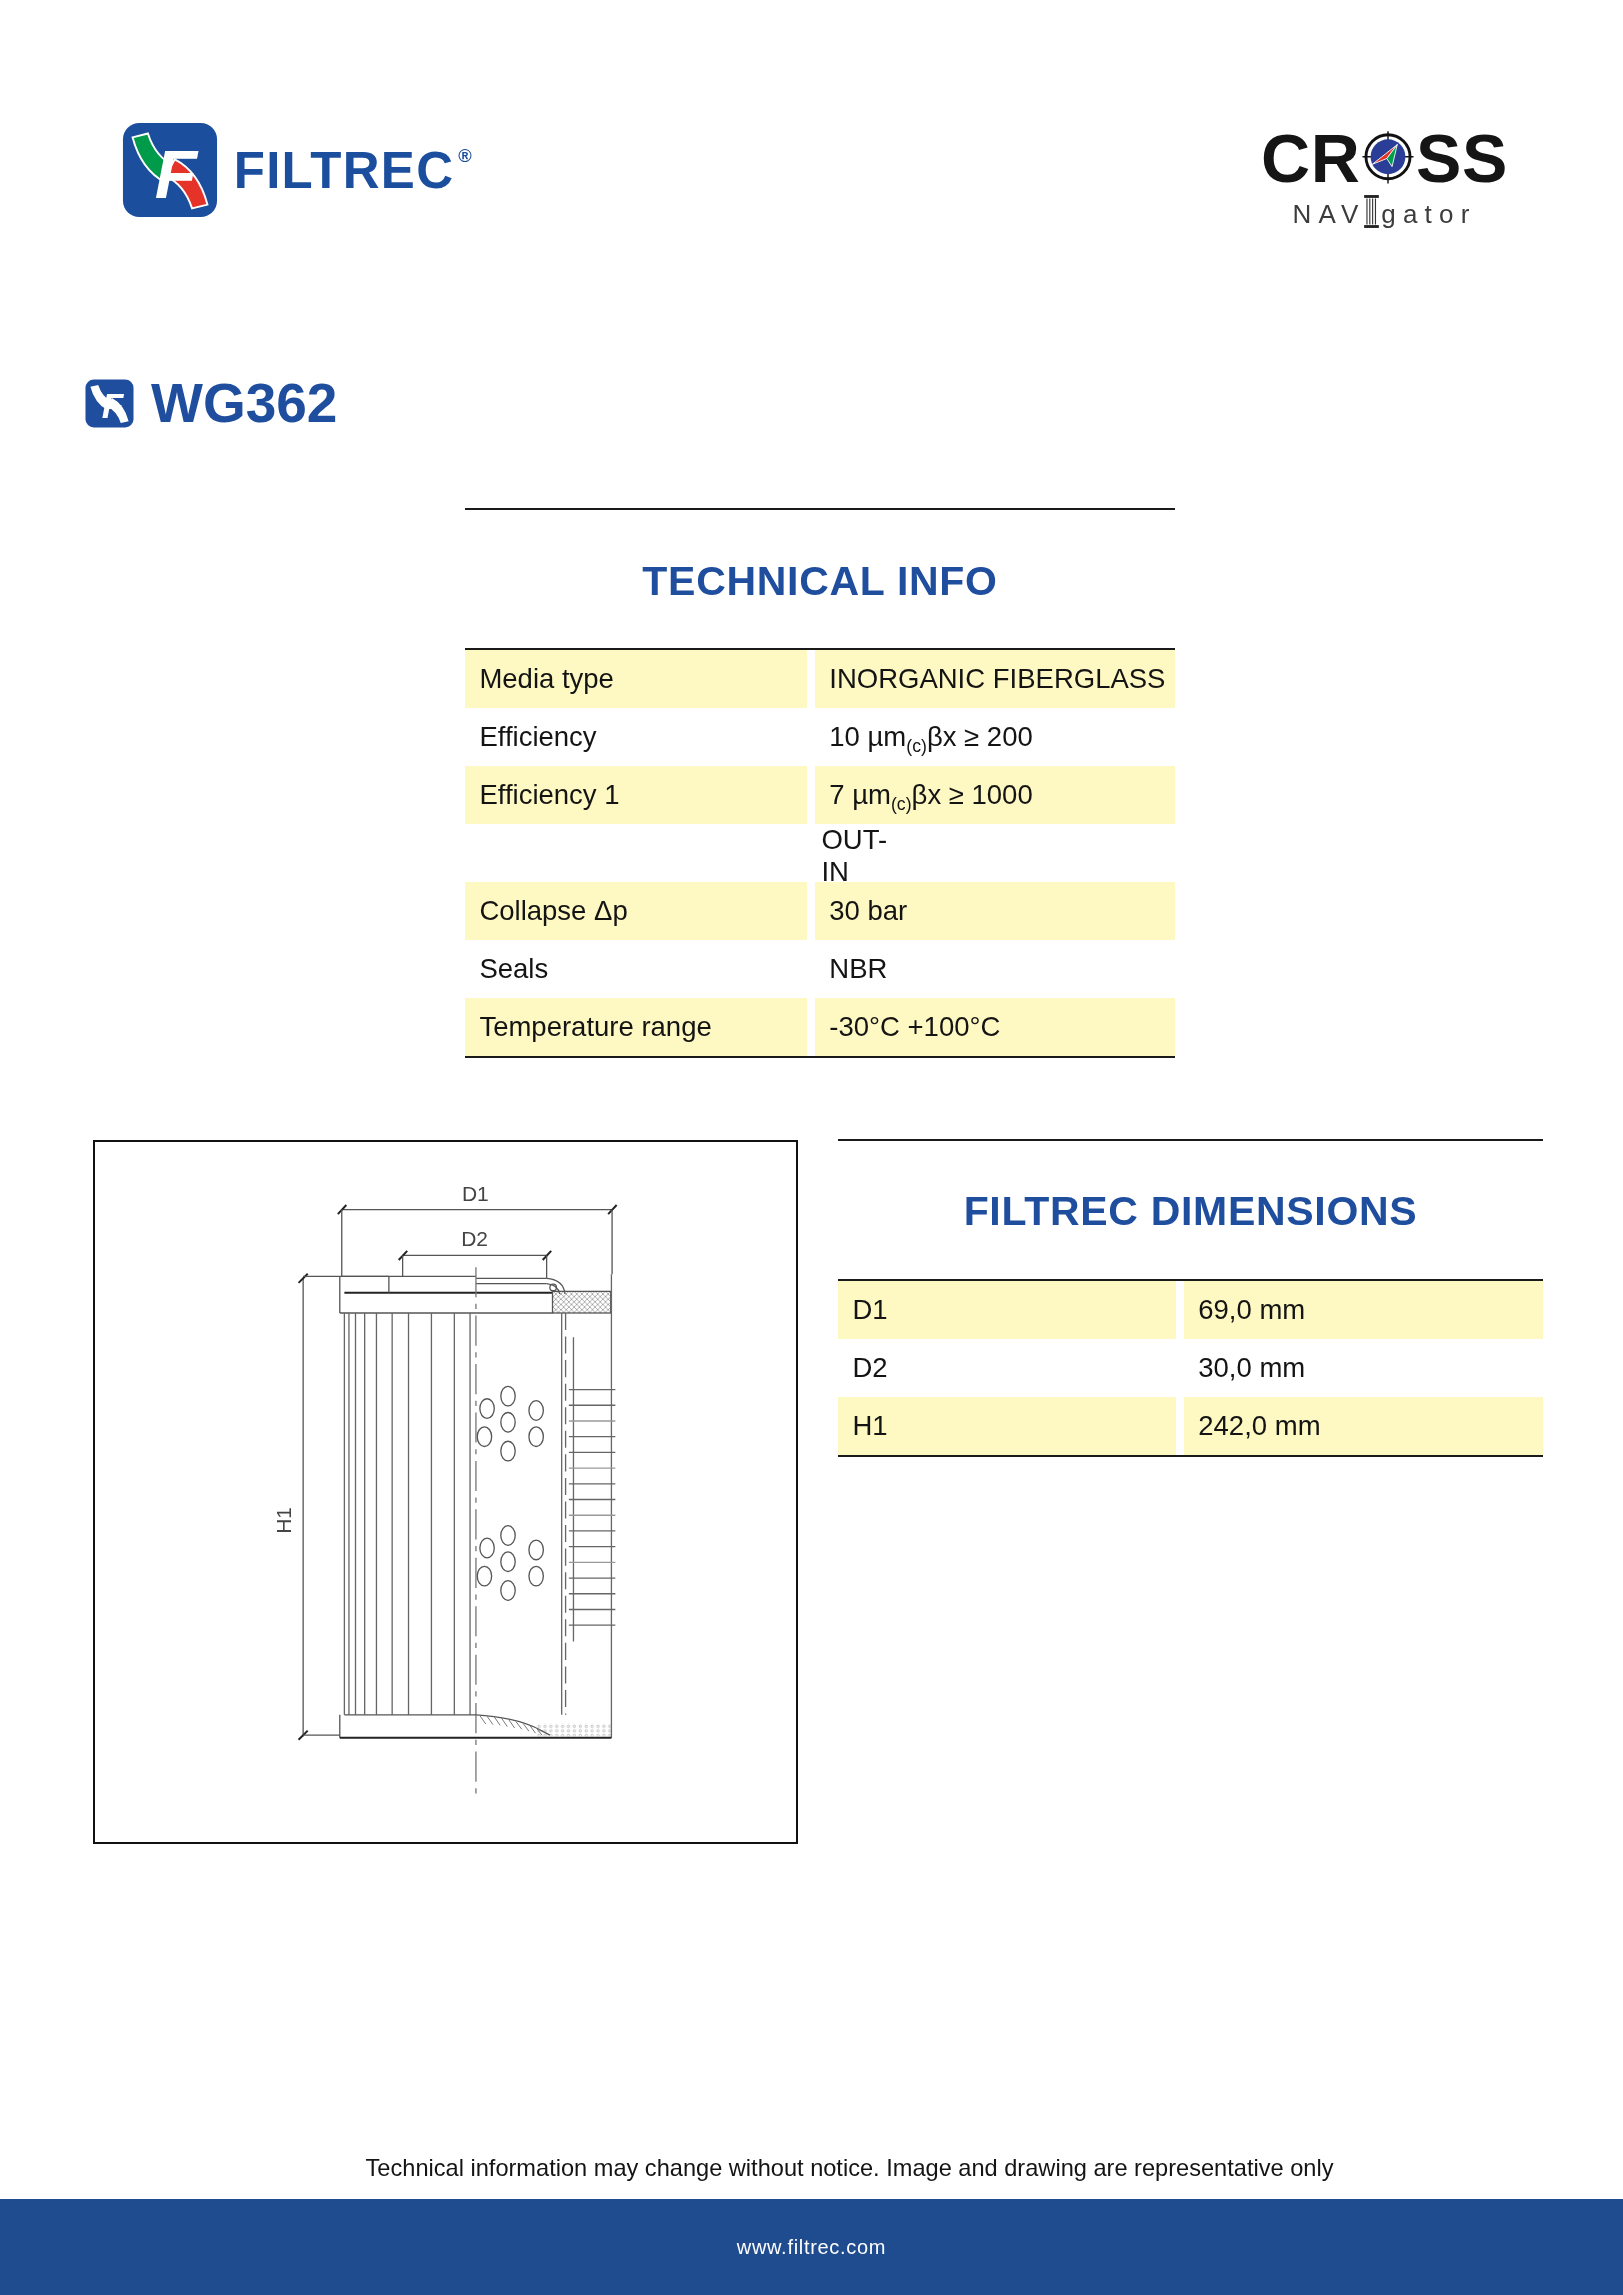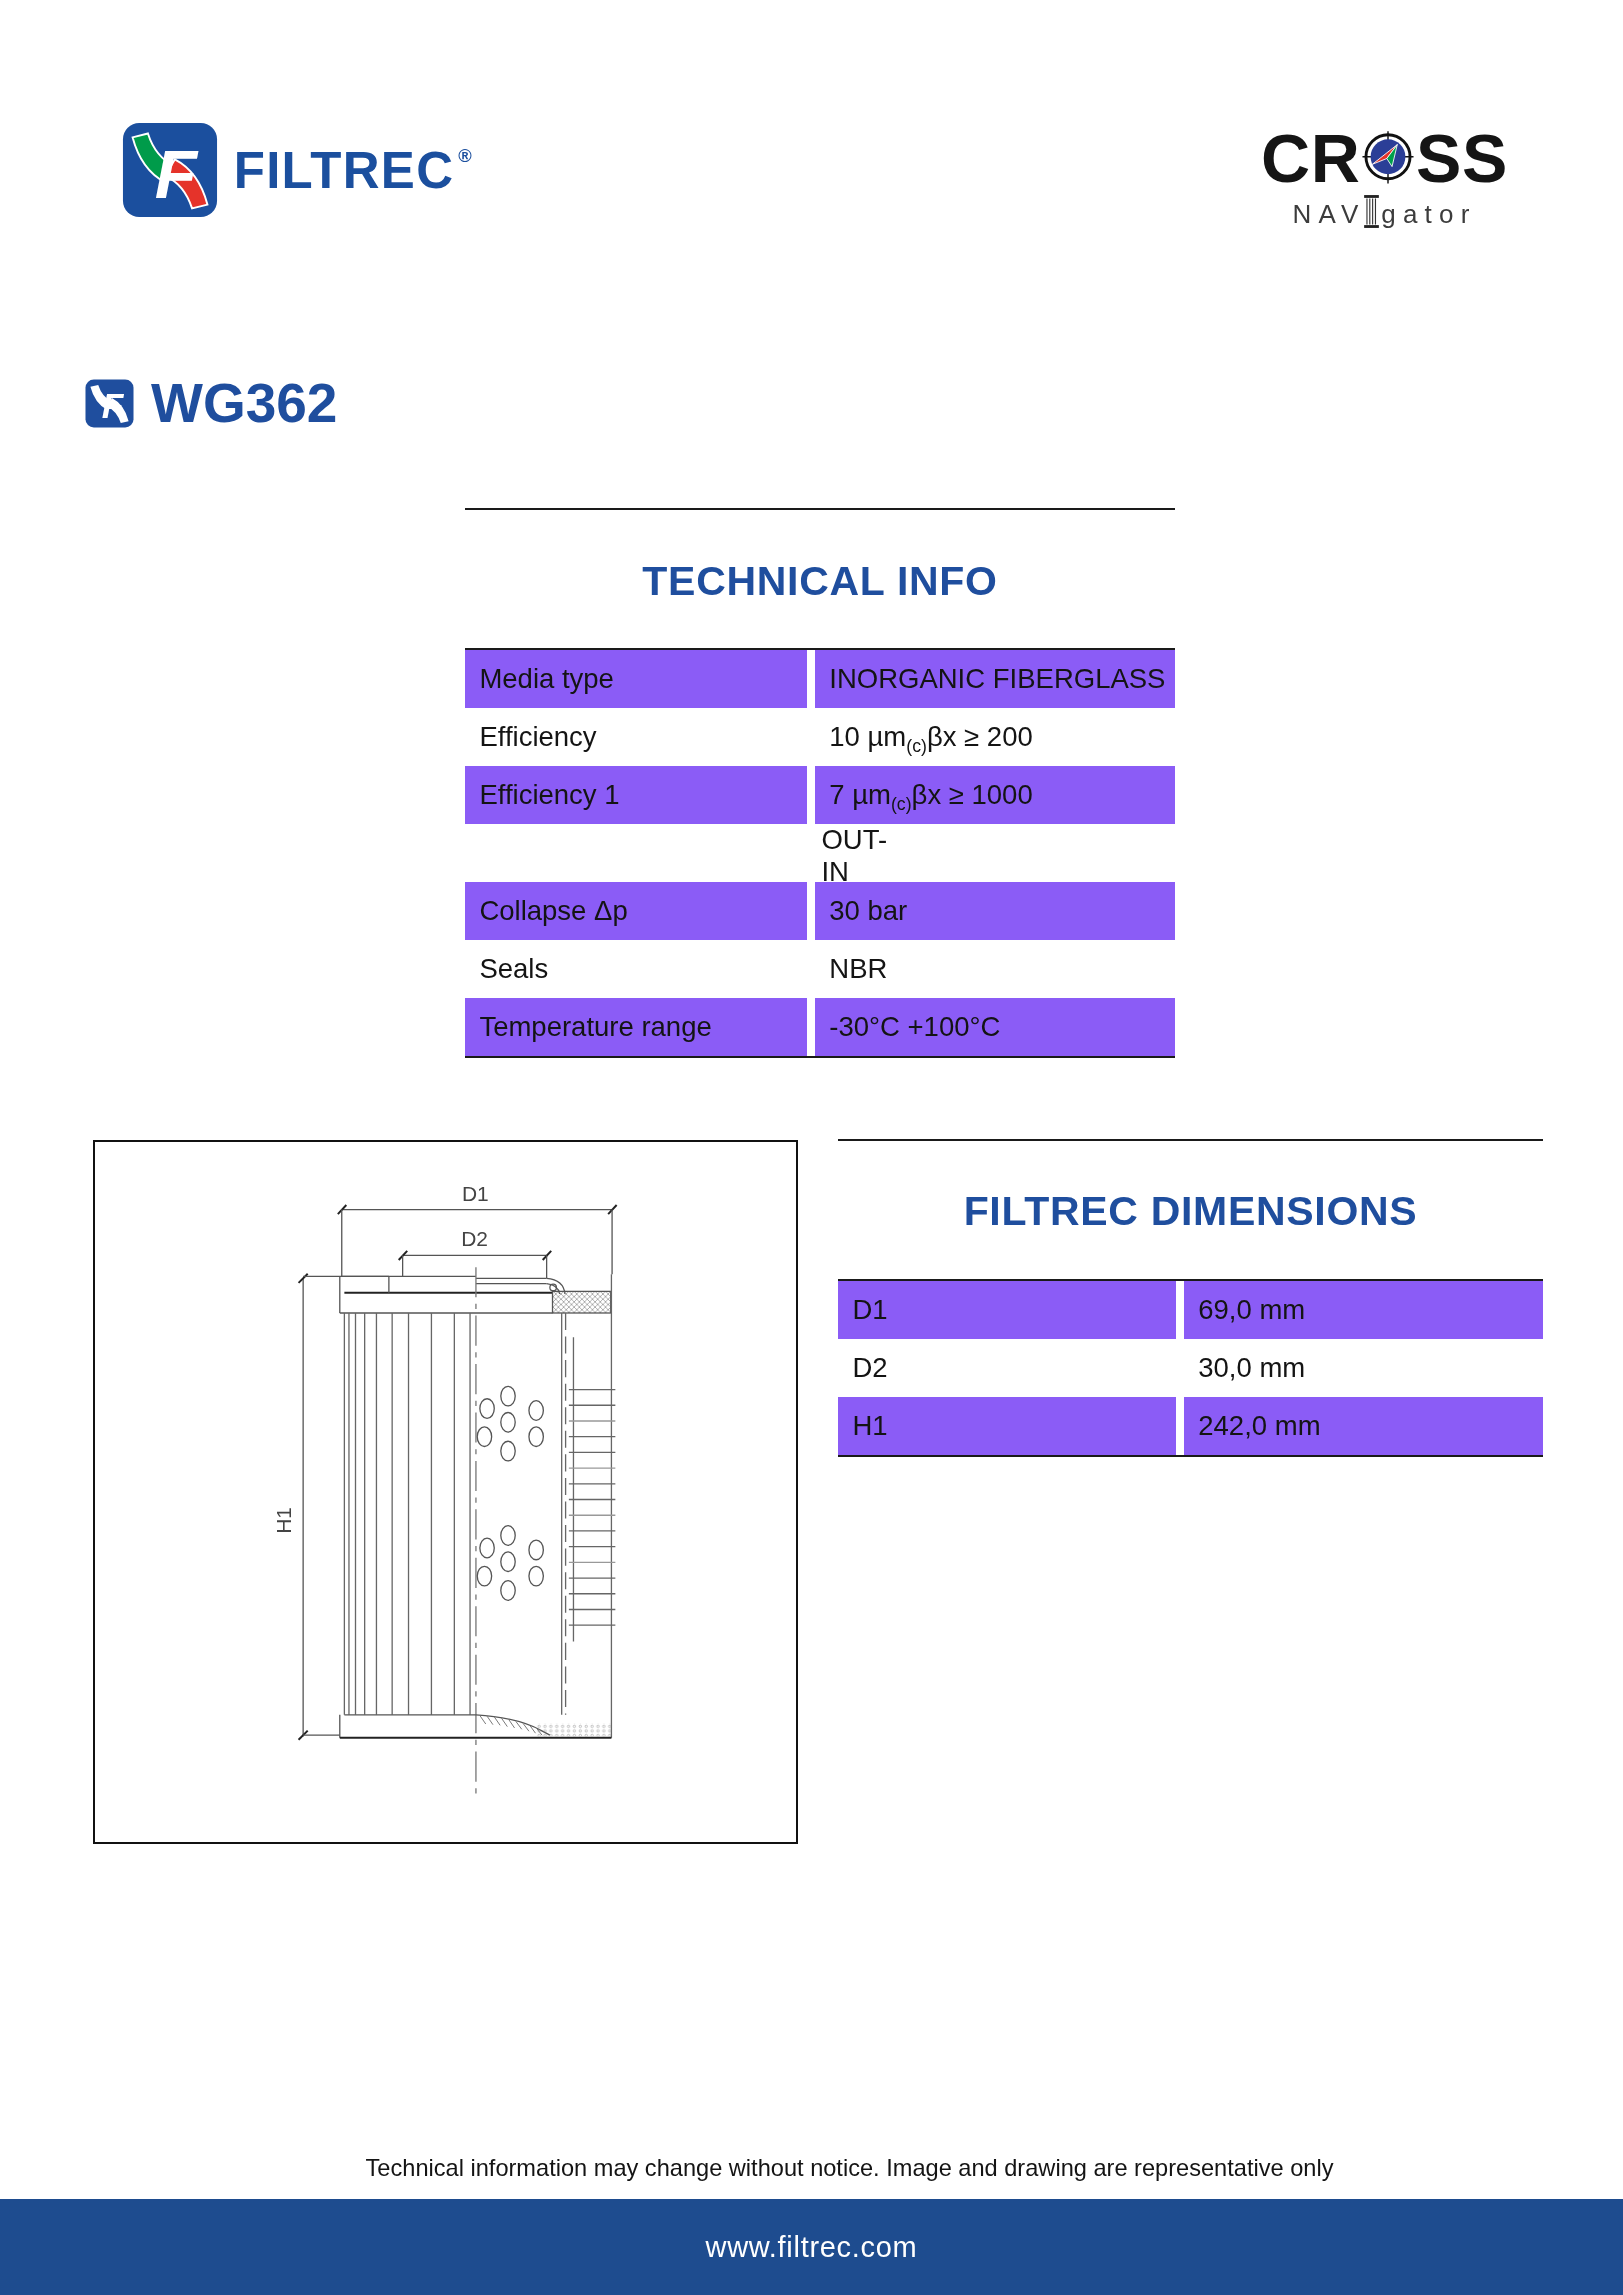--- a/index.html
+++ b/index.html
@@ -34,35 +34,35 @@
   .title-tech{left:465px;top:558px;width:710px;}
   .title-dims{left:838px;top:1188px;width:705px;}
 
   
   .data-table{position:absolute;border-top:2.6px solid #1a1a1a;border-bottom:2.6px solid #1a1a1a;}
   .tech-table{left:465px;top:648px;width:710px;}
   .dims-table{left:838px;top:1279px;width:705px;}
   .t-row{display:grid;height:58px;}
   .tech-table .t-row{grid-template-columns:342px 7.9px 1fr;}
   .dims-table .t-row{grid-template-columns:338px 7.9px 1fr;}
-  .t-row.gray .cell{background:#8b5cf6;text-align:right;}
+  .t-row.gray .cell{background:#fef9c3;text-align:right;}
   .t-row.white .cell{background:#ffffff;}
   .cell{display:flex;align-items:center;padding-left:14.4px;font-size:27.5px;color:#141414;}
   .cellgap{background:#ffffff;}
   .sub{font-size:17.7px;position:relative;top:9.2px;}
 
   
   .drawing-box{position:absolute;left:93px;top:1140px;width:701px;height:700px;border:2px solid #111;background:#fff;}
   .drawing-box svg{display:block;width:701px;height:700px;}
 
   
   .disclaimer{position:absolute;left:0;top:2155px;width:1623px;text-align:center;font-size:23.6px;color:#141414;padding-left:38px;}
   .bottombar{position:absolute;left:0;top:2199px;width:1623px;height:97px;background:#1E4C8F;
              display:flex;align-items:center;justify-content:center;}
-  .website{font-size:29px;color:#ffffff;letter-spacing:0.7px;}
+  .website{font-size:20px;color:#ffffff;letter-spacing:0.7px;}
 </style>
 </head>
 <body>
 
 <div class="page">
 
   <div class="filtrec-logo">
     <svg class="mark" viewBox="0 0 100 100">
       <rect x="1" y="1" width="98" height="98" rx="17" fill="#1B4F9E"></rect>
       <path d="M11,16 Q20,50 45,63 L55,46 Q35,37 27,12 Z" fill="#009B4A" stroke="#fff" stroke-width="2"></path>

